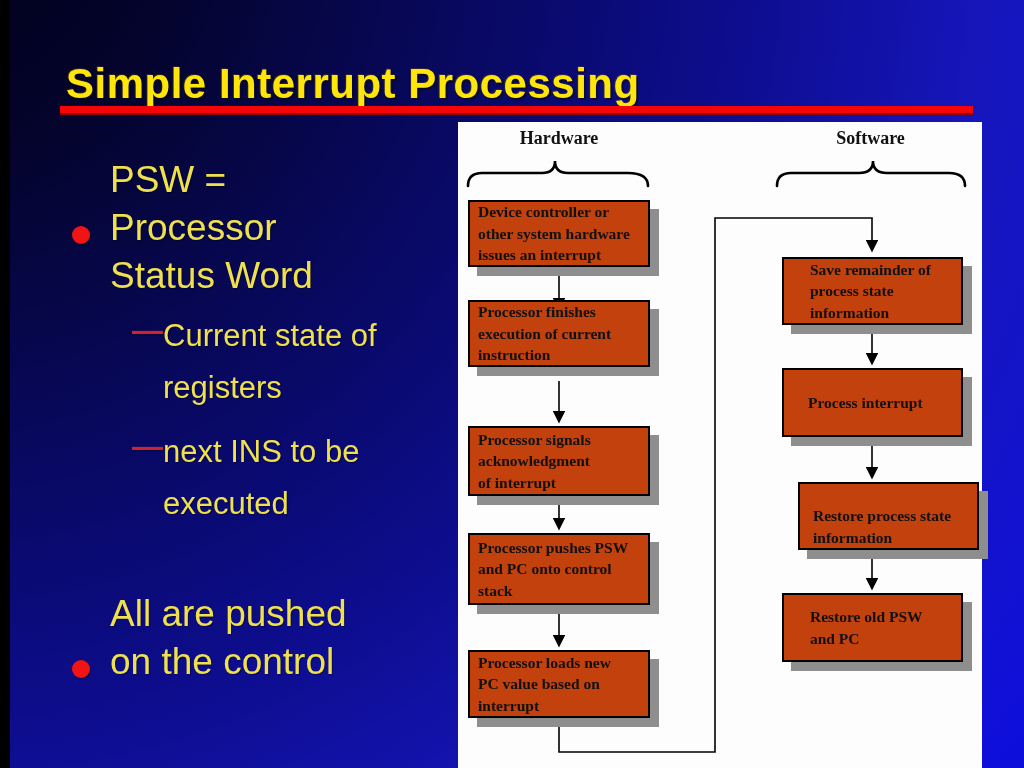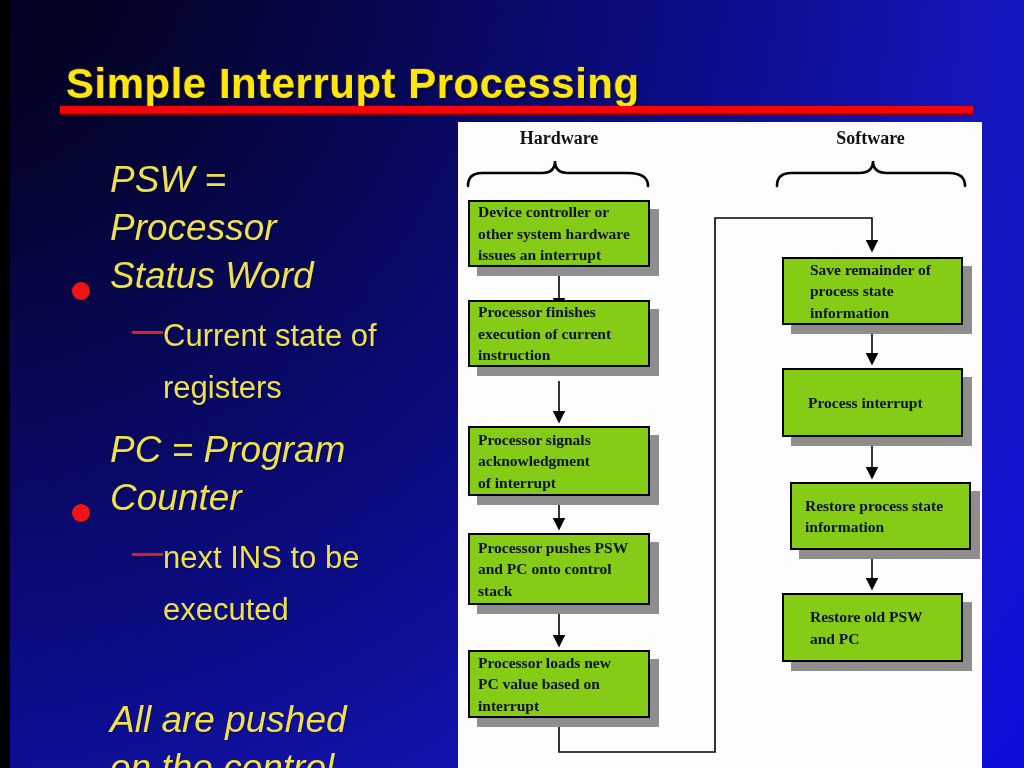--- a/index.html
+++ b/index.html
@@ -16,21 +16,21 @@
     font-size:42px;font-weight:bold;color:#FFE60A;letter-spacing:0.5px;
     text-shadow:2px 2px 1px rgba(10,10,0,0.55), -1px -1px 0 rgba(120,90,0,0.35);
     white-space:nowrap;
   }
   .title-rule{
     position:absolute;left:50px;top:106px;width:913px;height:7px;
     background:#F50505;border-bottom:2px solid #8f0202;
   }
   
   .content{position:absolute;left:55px;top:156px;width:400px;color:#EFE14D;}
-  .bullet{display:flex;align-items:flex-end;margin-bottom:10px;font-style:italic;}
+  .bullet{display:flex;align-items:center;margin-bottom:10px;}
   .dot{
     width:18px;height:18px;border-radius:50%;background:#F01414;
     flex:0 0 18px;margin:14px 20px 0 7px;
     box-shadow:1px 1px 1px rgba(0,0,0,0.4);
   }
   .b-text{
     font-size:37px;line-height:48px;white-space:pre-line;
     text-shadow:1px 1px 1px rgba(0,0,0,0.35);
   }
   .sub{display:flex;align-items:flex-start;padding-left:67px;margin-bottom:12px;}
@@ -49,35 +49,35 @@
   }
   .col-label{
     position:absolute;top:6px;font-family:"Liberation Serif", serif;
     font-weight:bold;font-size:18px;color:#111;text-align:center;z-index:3;
   }
   .hw{left:10px;width:182px;}
   .sw{left:319px;width:187px;}
   .connectors{position:absolute;left:0;top:0;width:524px;height:636px;z-index:1;}
   .dbox{
     position:absolute;box-sizing:border-box;z-index:2;
-    background:#84cc16;border:2.5px solid #000;
+    background:#c2410c;border:2.5px solid #000;
     box-shadow:9px 9px 0 #8e8e8e;
     display:flex;align-items:center;
     font-family:"Liberation Serif", serif;font-weight:bold;
     font-size:15.5px;line-height:1.38;color:#111;
   }
   .dbox .txt{white-space:pre-line;}
   .b1{left:10px;top:78px;width:182px;height:67px;padding-left:8px;}
   .b2{left:10px;top:178px;width:182px;height:67px;padding-left:8px;}
   .b3{left:10px;top:304px;width:182px;height:70px;padding-left:8px;}
   .b4{left:10px;top:411px;width:182px;height:72px;padding-left:8px;}
   .b5{left:10px;top:528px;width:182px;height:68px;padding-left:8px;}
   .r1{left:324px;top:135px;width:181px;height:68px;padding-left:26px;}
   .r2{left:324px;top:246px;width:181px;height:69px;padding-left:24px;align-items:center;}
-  .r3{left:332px;top:360px;width:181px;height:68px;padding-left:13px;}
+  .r3{left:340px;top:360px;width:181px;height:68px;padding-left:13px;align-items:flex-end;}
   .r4{left:324px;top:471px;width:181px;height:69px;padding-left:26px;}
 </style>
 </head>
 <body>
 
 <div class="slide">
 
   <div class="title">Simple Interrupt Processing</div>
   <div class="title-rule"></div>
 
@@ -88,25 +88,20 @@
       <div class="b-text">PSW =
 Processor
 Status Word</div>
     </div>
     <div class="sub">
       <span class="dash">—</span>
       <div class="s-text">Current state of
 registers</div>
     </div>
 
-    <div class="bullet">
-      <span class="dot"></span>
-      <div class="b-text">PC = Program
-Counter</div>
-    </div>
     <div class="sub">
       <span class="dash">—</span>
       <div class="s-text">next INS to be
 executed</div>
     </div>
 
     <div class="bullet">
       <span class="dot"></span>
       <div class="b-text">
         <div>All are pushed

